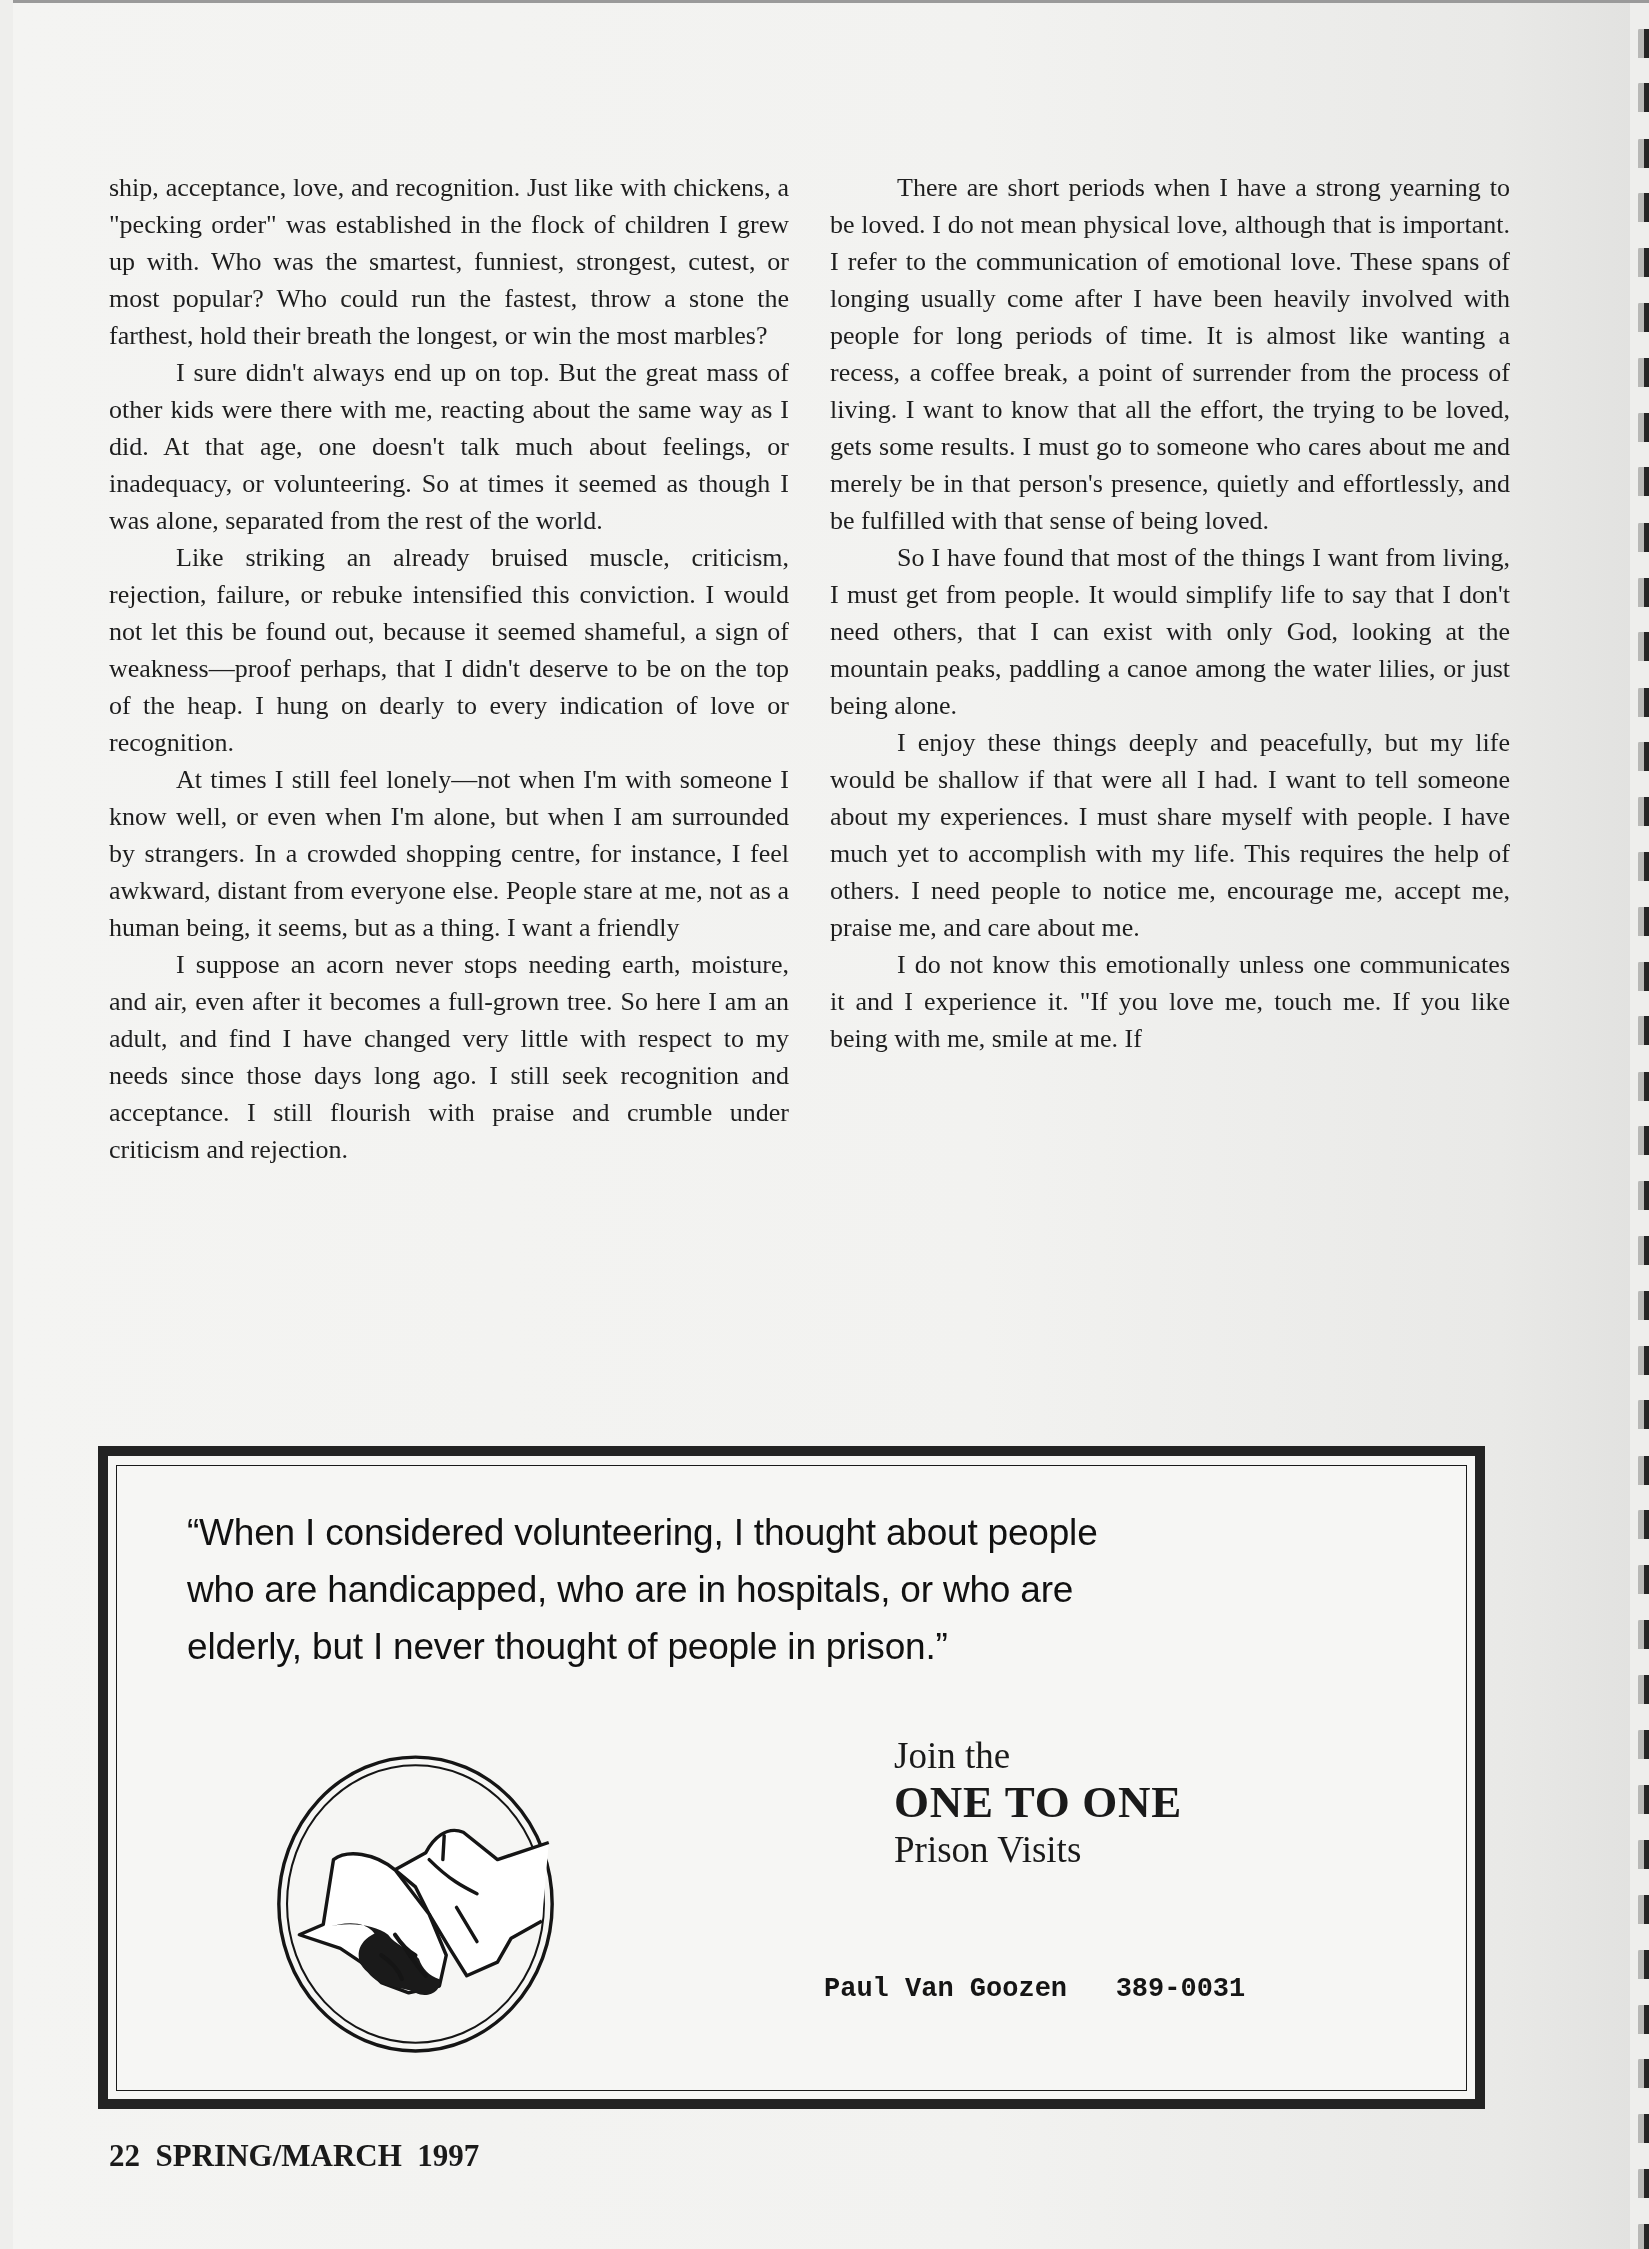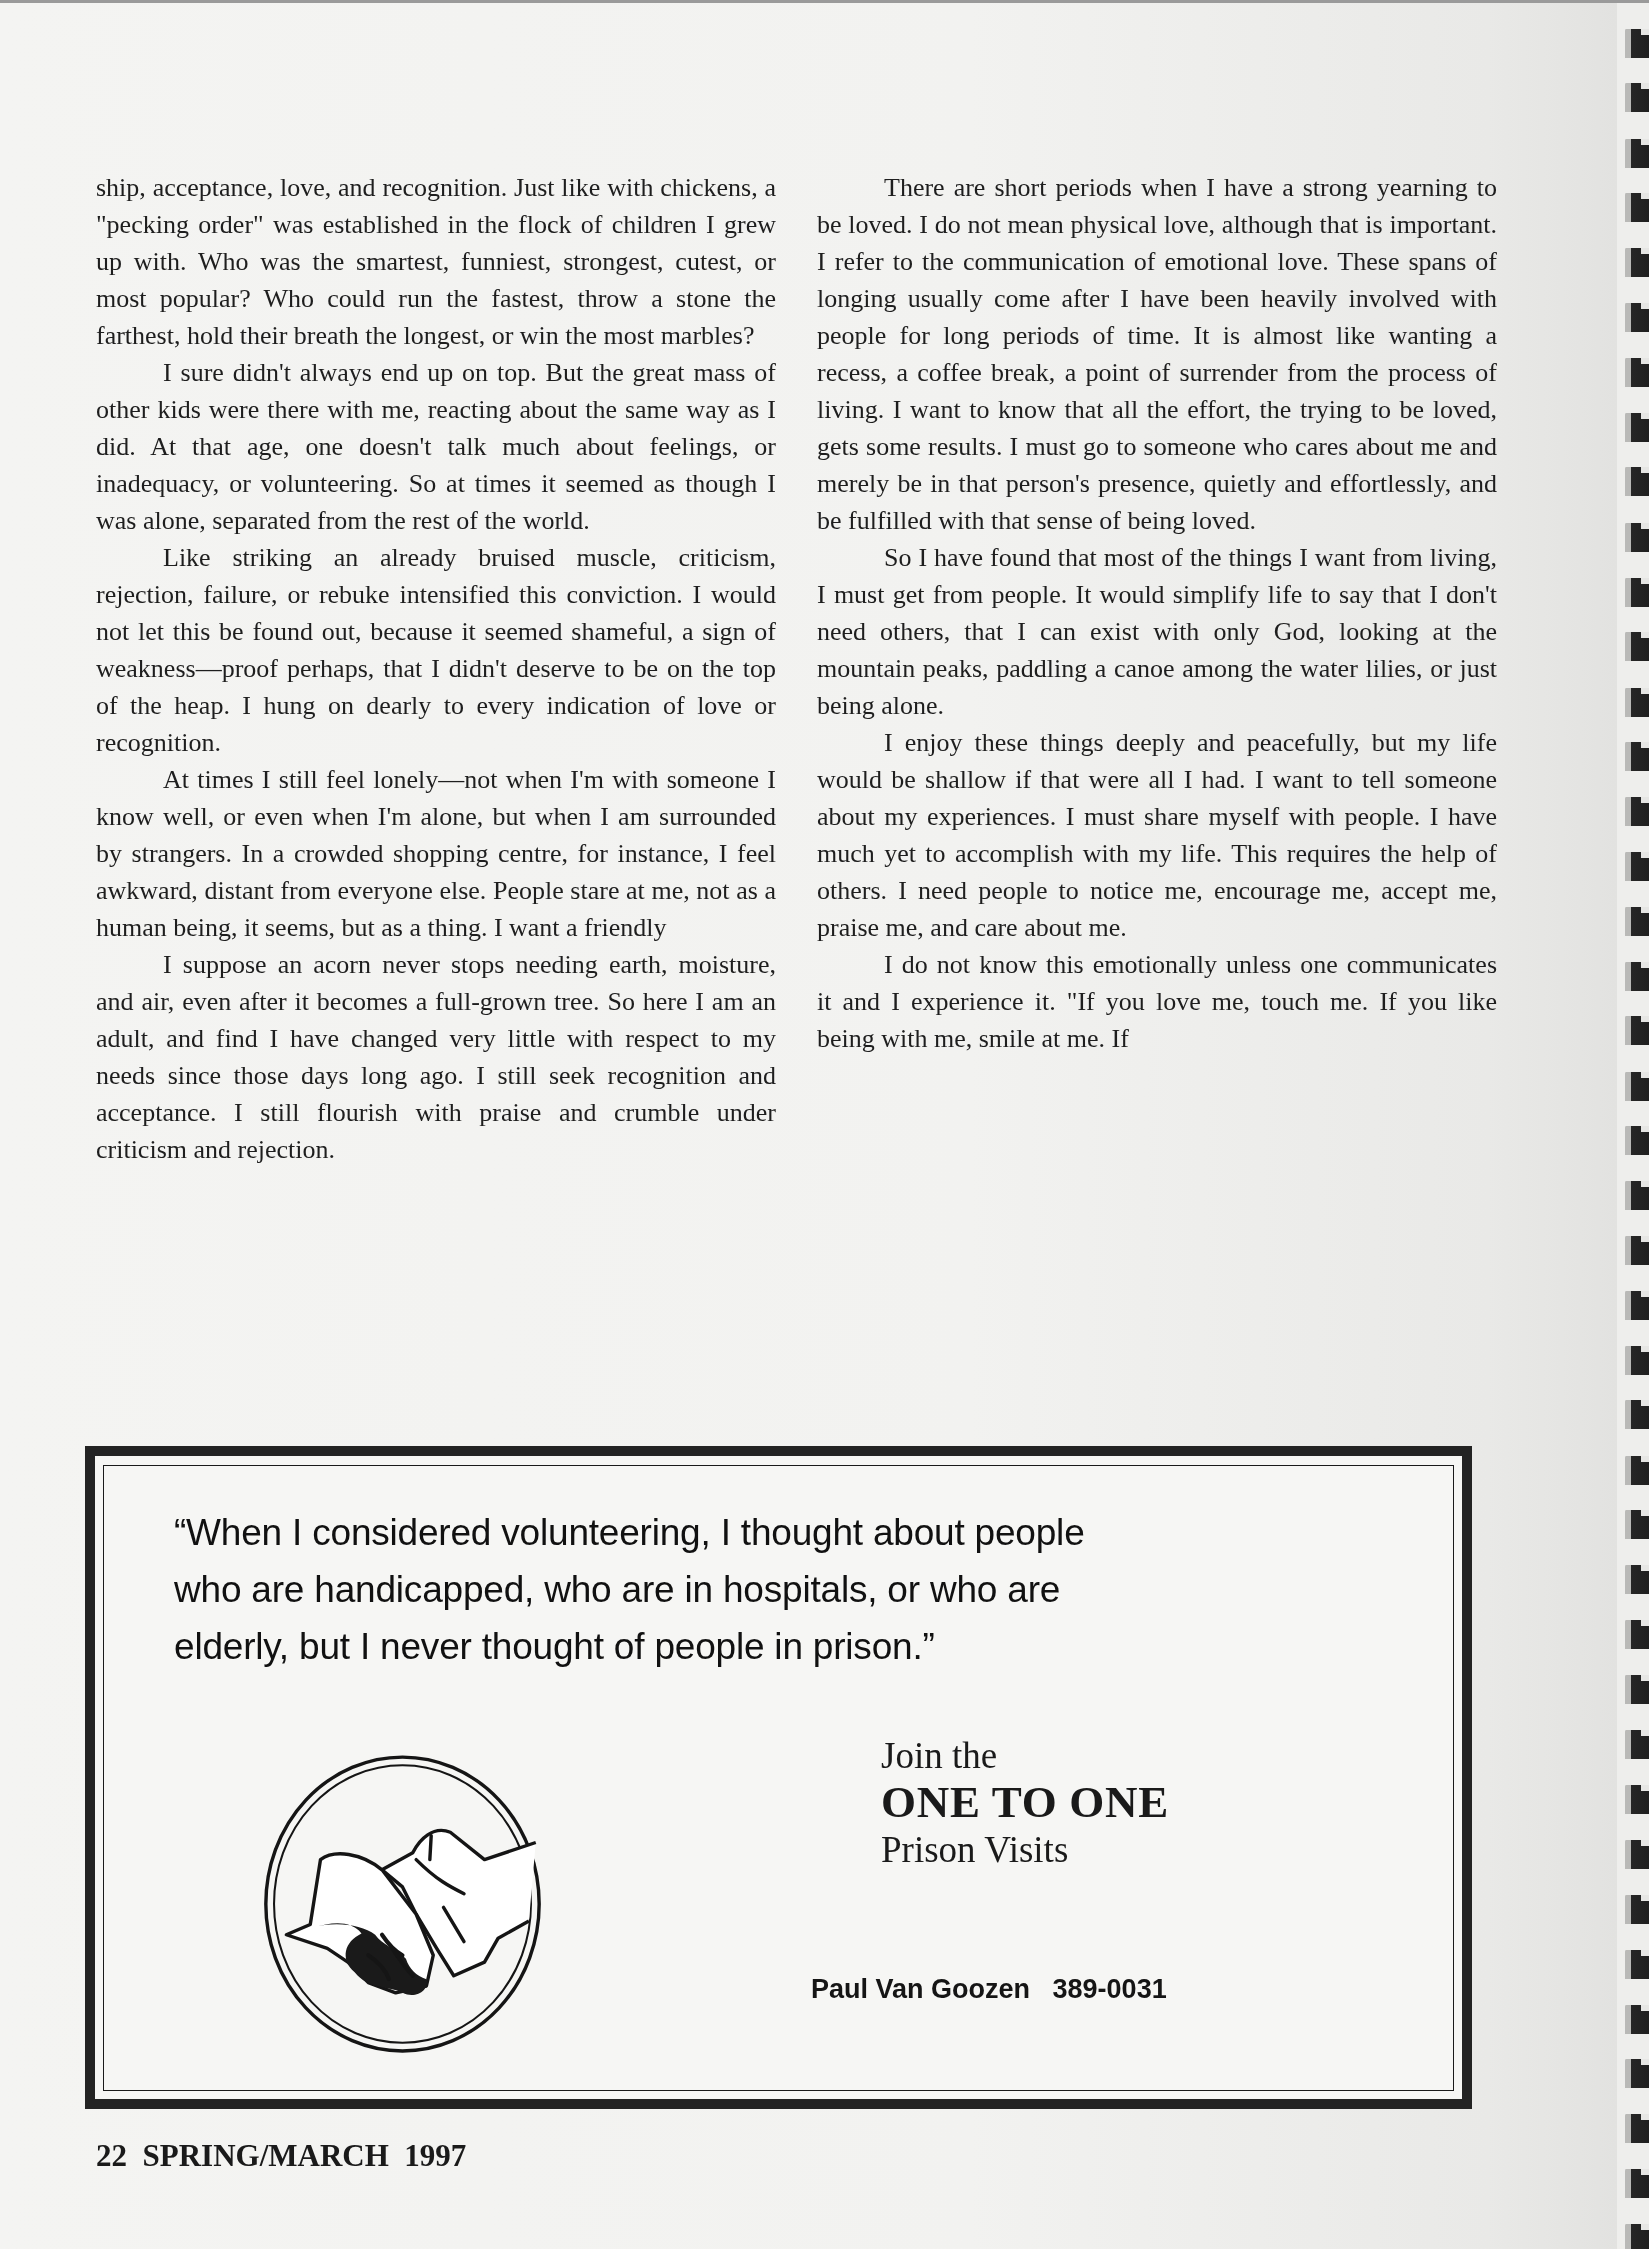--- a/index.html
+++ b/index.html
@@ -3,21 +3,21 @@
 <meta charset="utf-8">
 <style>
   html, body { margin: 0; padding: 0; }
   body {
     width: 1649px; height: 2250px; position: relative; overflow: hidden;
     background: #eeeeec;
     font-family: "Liberation Serif", "DejaVu Serif", serif;
     color: #1e1e1e;
   }
   .page {
-    position: absolute; left: 0; top: 0; width: 1617px; height: 2250px;
+    position: absolute; left: 13px; top: 0; width: 1617px; height: 2250px;
     background: linear-gradient(90deg, #f4f4f2 0%, #f2f2f0 60%, #e9e9e7 92%, #e2e2e0 100%);
   }
   .top-edge {
     position: absolute; left: 0; top: 0; width: 1649px; height: 3.4px;
     background: #9a9a9a;
   }
   .column {
     position: absolute; top: 169px; width: 680px;
     font-size: 26px; line-height: 37px; text-align: justify;
     hyphens: manual;
@@ -47,21 +47,21 @@
   }
   .ad-join {
     position: absolute; left: 786px; top: 277px; width: 547px; text-align: left;
     font-family: "Liberation Serif", "DejaVu Serif", serif; color: #1a1a1a;
   }
   .ad-join .join-the { font-size: 37px; line-height: 45px; }
   .ad-join .org-name { font-size: 45px; line-height: 49px; font-weight: bold; letter-spacing: 0.7px; }
   .ad-join .org-sub { font-size: 37px; line-height: 45px; }
   .ad-contact {
     position: absolute; left: 716px; top: 518px;
-    font-family: Liberation Sans, sans-serif;
+    font-family: Liberation Mono, monospace;
     font-weight: bold; font-size: 27px; color: #151515;
     white-space: pre;
   }
   .footer {
     position: absolute; left: 96px; top: 2138px;
     font-family: "Liberation Serif", "DejaVu Serif", serif;
     font-weight: bold; font-size: 31px; color: #1a1a1a;
     white-space: pre;
   }
   .binding {

